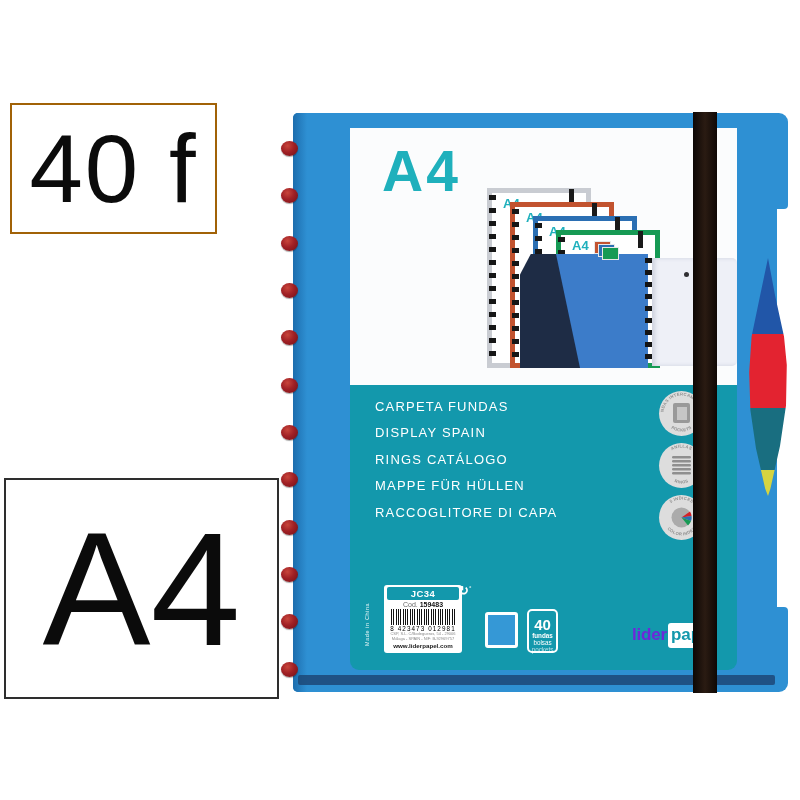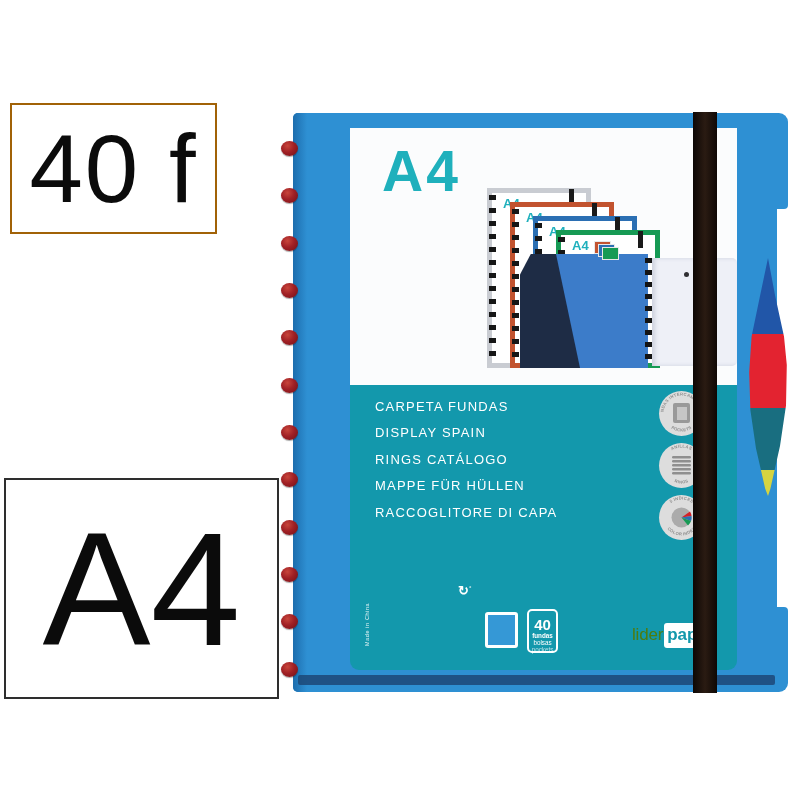--- a/index.html
+++ b/index.html
@@ -73,21 +73,21 @@
   .recycle sup{font-size:6px;}
   .swatch{left:485px;top:612px;width:33px;height:36px;background:#3598D6;border:3px solid #fff;
           border-radius:3px;box-sizing:border-box;z-index:10;}
   .qty-box{left:527px;top:609px;width:31px;height:44px;border:2px solid #fff;border-radius:5px;
            box-sizing:border-box;color:#fff;text-align:center;z-index:10;}
   .qty-num{font-size:15px;font-weight:bold;line-height:15px;margin-top:6px;}
   .qty-l{font-size:6.3px;line-height:7px;}
   .qty-l.b{font-weight:bold;}
   .qty-l.dim{opacity:.7;}
   .brand{left:632px;top:622px;height:26px;display:flex;align-items:center;z-index:10;}
-  .brand-lider{color:#4d7c0f;font-weight:normal;font-size:17px;letter-spacing:-.2px;}
+  .brand-lider{color:#6d28d9;font-weight:bold;font-size:17px;letter-spacing:-.2px;}
   .brand-papel{background:#fff;color:#1398AC;font-weight:bold;font-size:17px;padding:2px 3px 3px;
                border-radius:3px;margin-left:1px;width:37px;overflow:hidden;}
 
   
   .tabs{left:748px;top:258px;width:40px;height:238px;z-index:30;
         clip-path:polygon(50% 0,68% 16%,90% 33%,97% 45%,95% 62%,80% 79%,56% 97%,50% 100%,43% 97%,20% 80%,6% 64%,3% 48%,9% 33%,30% 16%);}
   .tab{position:absolute;left:0;width:100%;}
   .tab-b{top:0;height:32%;background:#2156A8;}
   .tab-r{top:32%;height:31%;background:#E32330;}
   .tab-t{top:63%;height:26%;background:#196E80;}
@@ -223,20 +223,29 @@
     <text font-size="4.2" fill="#8E8E8E" font-weight="bold" letter-spacing=".3">
       <textPath href="#bt3" startOffset="50%" text-anchor="middle">5 INDICES</textPath>
     </text>
     <text font-size="4.2" fill="#8E8E8E" font-weight="bold" letter-spacing=".3">
       <textPath href="#bb3" startOffset="50%" text-anchor="middle">COLOR INDEX</textPath>
     </text>
   </svg>
 
   <div class="abs made-in">Made in China</div>
 
+  <div class="abs info-label">
+    <div class="il-header">JC34</div>
+    <div class="il-cod"><span>Cod.</span> <b>159483</b></div>
+    <div class="il-barcode"></div>
+    <div class="il-ean">8 423473 012981</div>
+    <div class="il-addr">CSP, S.L. C/Bodegueros, 54 - 29006</div>
+    <div class="il-addr">Málaga - SPAIN - NIF: B-92969757</div>
+    <div class="il-web">www.liderpapel.com</div>
+  </div>
 
   <div class="abs recycle">↻<sup>°</sup></div>
   <div class="abs swatch"></div>
 
   <div class="abs qty-box">
     <div class="qty-num">40</div>
     <div class="qty-l b">fundas</div>
     <div class="qty-l">bolsas</div>
     <div class="qty-l dim">pockets</div>
   </div>

